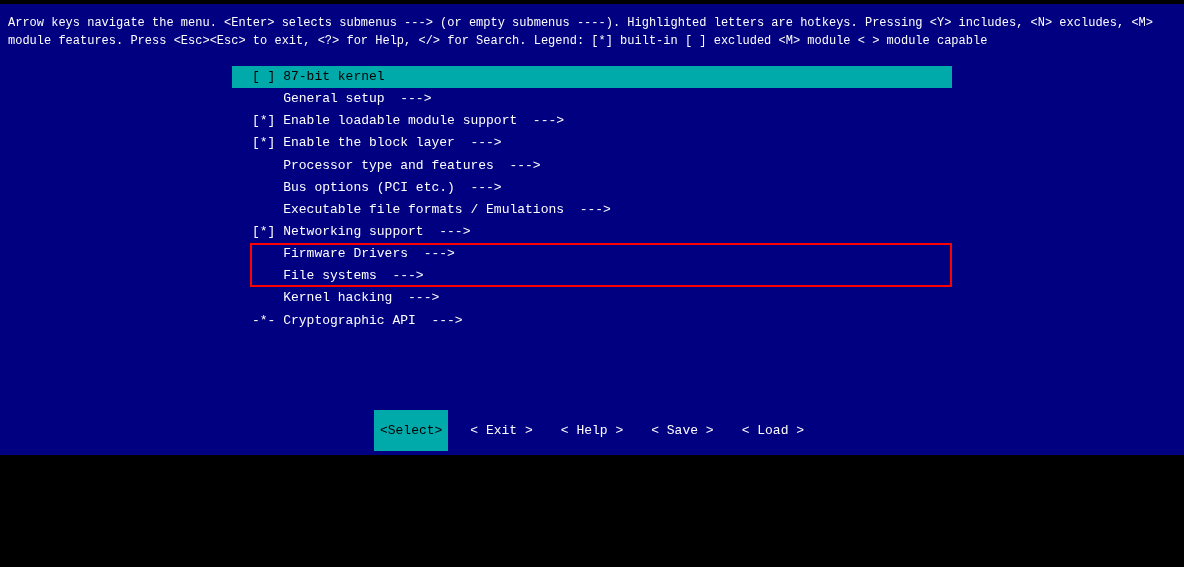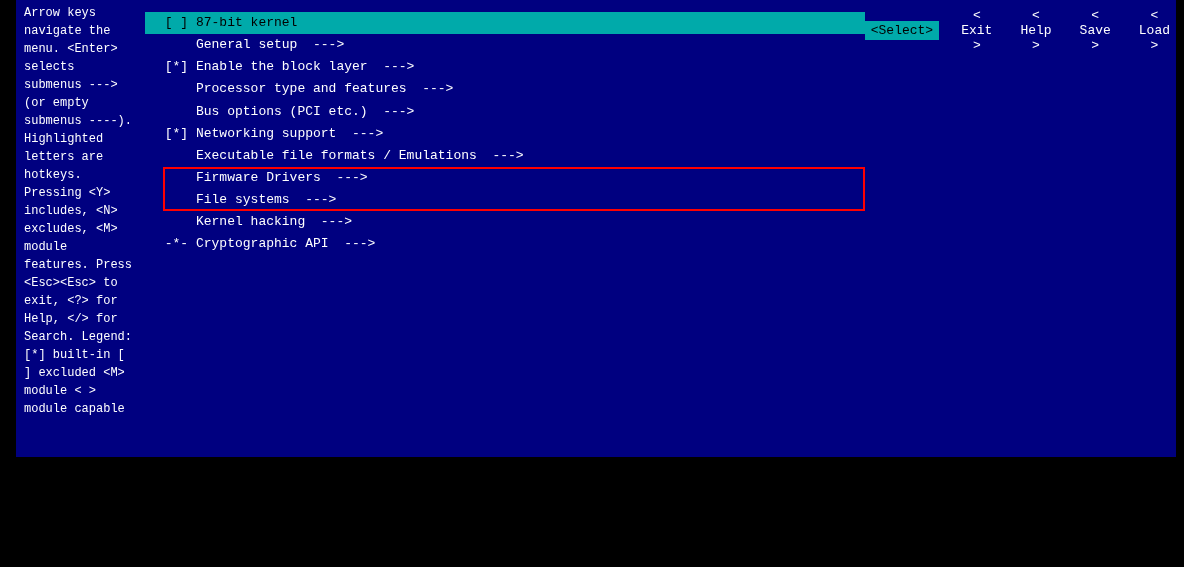--- a/index.html
+++ b/index.html
@@ -9,21 +9,21 @@
       background: #000;
       font-family: 'Courier New', Courier, monospace;
       font-size: 13px;
       overflow: hidden;
     }
     #terminal {
       width: 1184px;
       height: 457px;
       background: #fca5a5;
       display: flex;
-      flex-direction: row;
+      flex-direction: column;
     }
     #title-bar {
       background: #000;
       color: #aaa;
       padding: 2px 8px;
       font-size: 13px;
       white-space: nowrap;
     }
     #top-title {
       background: #000080;
@@ -79,21 +79,21 @@
     .btn-row {
       display: flex;
       justify-content: center;
       gap: 8px;
       align-items: center;
     }
     .btn {
       color: #fff;
       font-size: 13px;
       font-family: 'Courier New', Courier, monospace;
-      padding: 2px 6px;
+      padding: 13px 6px;
       background: #000080;
       cursor: pointer;
     }
     .btn.active {
       background: #00aaaa;
       color: #000;
     }
     .separator {
       color: #aaa;
     }
@@ -116,25 +116,26 @@
     <span></span>
   </div>
   <div id="help-text">
     <span>Arrow keys navigate the menu.  &lt;Enter&gt; selects submenus ---&gt; (or empty submenus ----).  Highlighted letters are hotkeys.  Pressing &lt;Y&gt; includes, &lt;N&gt; excludes, &lt;M&gt; module features.  Press &lt;Esc&gt;&lt;Esc&gt; to exit, &lt;?&gt; for Help, &lt;/&gt; for Search.  Legend: [*] built-in  [ ] excluded  &lt;M&gt; module  &lt; &gt; module capable</span>
   </div>
   <div id="main-area">
     <div id="menu-box">
 
     <div class="menu-item selected">[ ] 87-bit kernel</div>
         <div class="menu-item">    General setup  ---&gt;</div>
+        <div class="menu-item">[*] Enable loadable module support  ---&gt;</div>
         <div class="menu-item">[*] Enable the block layer  ---&gt;</div>
         <div class="menu-item">    Processor type and features  ---&gt;</div>
         <div class="menu-item">    Bus options (PCI etc.)  ---&gt;</div>
+        <div class="menu-item">    Executable file formats / Emulations  ---&gt;</div>
         <div class="menu-item">[*] Networking support  ---&gt;</div>
-        <div class="menu-item">    Executable file formats / Emulations  ---&gt;</div>
         <div class="menu-item">    Firmware Drivers  ---&gt;</div>
         <div class="menu-item" id="file-systems-row" style="position: relative;">    File systems  ---&gt;<div class="red-box" style="top: -22px; left: 18px; right: 0px; height: 44px; border: 2px solid red;"></div></div>
         <div class="menu-item">    Kernel hacking  ---&gt;</div>
         <div class="menu-item">-*- Cryptographic API  ---&gt;</div>
       </div>
   </div>
   <div id="bottom-bar">
     <div class="btn-row">
 
     <span class="btn active">&lt;Select&gt;</span>

